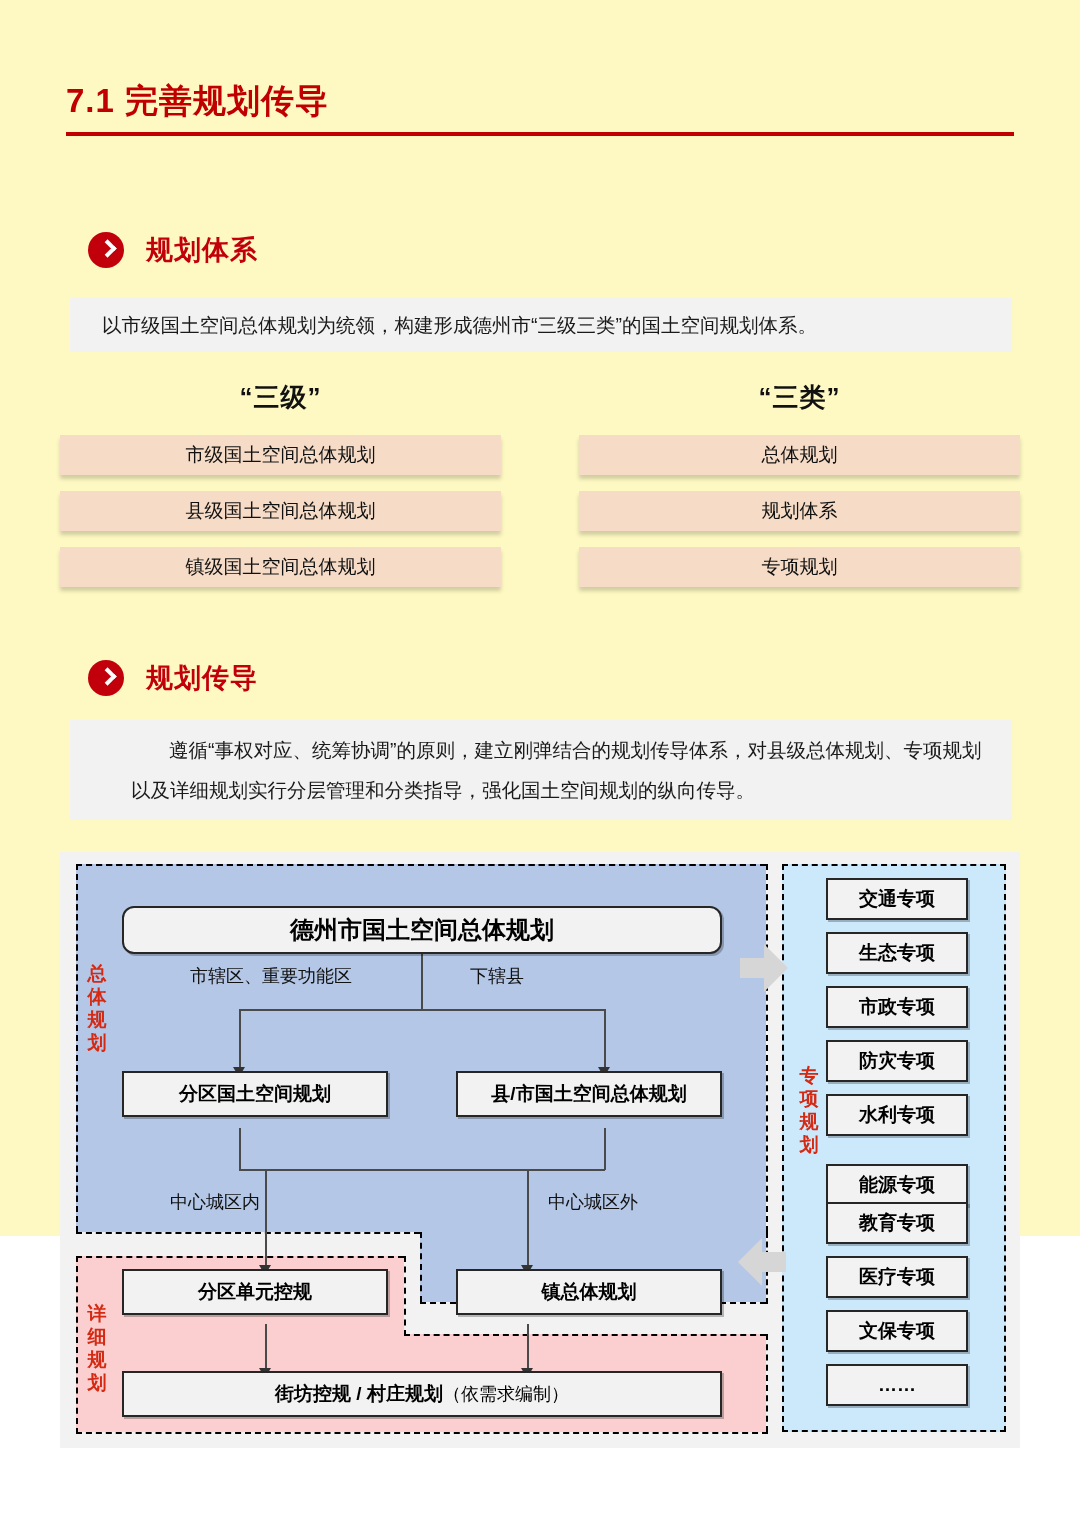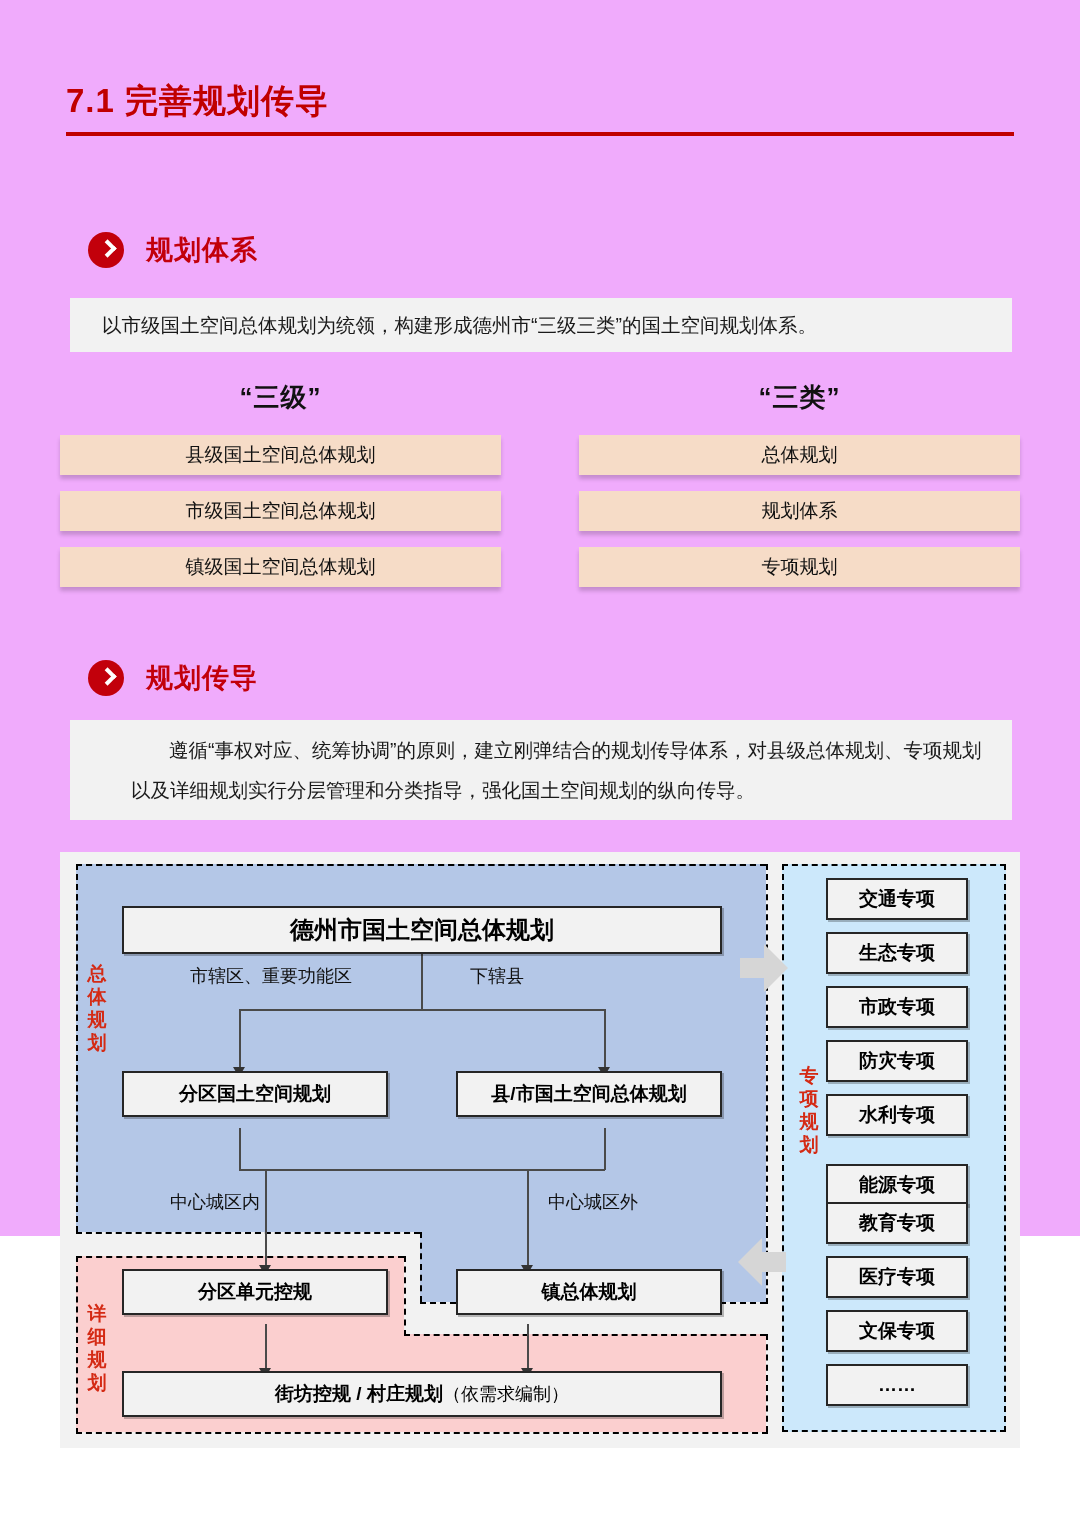--- a/index.html
+++ b/index.html
@@ -3,21 +3,21 @@
 <meta charset="utf-8">
 <style>
   * { box-sizing: border-box; margin: 0; padding: 0; }
   html, body {
     width: 1080px;
     height: 1527px;
     background: #ffffff;
     font-family: "Liberation Sans", "DejaVu Sans", sans-serif;
     overflow: hidden;
   }
-  .page { position: relative; width: 1080px; height: 1236px; background: #f0abfc; }
+  .page { position: relative; width: 1080px; height: 1236px; background: #fef9c3; }
 
   
   .title-block { position: absolute; left: 66px; top: 78px; width: 948px; }
   .title-text {
     font-size: 33px; font-weight: bold; color: #C00000;
     letter-spacing: 1px; line-height: 46px;
   }
   .title-rule {
     margin-top: 8px; height: 4px; background: #C00000; width: 948px;
   }
@@ -109,22 +109,22 @@
     <div class="sec-title">规划体系</div>
   </div>
 
   <div class="note" style="left:70px; top:298px; width:942px; height:54px; display:flex; align-items:center; padding:0 32px;">
     <p>以市级国土空间总体规划为统领，构建形成德州市“三级三类”的国土空间规划体系。</p>
   </div>
 
   <div class="cols">
     <div class="col">
       <div class="col-title">“三级”</div>
+      <div class="bar">市级国土空间总体规划</div>
       <div class="bar">县级国土空间总体规划</div>
-      <div class="bar">市级国土空间总体规划</div>
       <div class="bar">镇级国土空间总体规划</div>
     </div>
     <div class="col">
       <div class="col-title">“三类”</div>
       <div class="bar">总体规划</div>
       <div class="bar">规划体系</div>
       <div class="bar">专项规划</div>
     </div>
   </div>
 
@@ -211,21 +211,21 @@
     <div class="arrowhead" style="left:199px; top:516px;"></div>
 
     <div class="line vline" style="left:467px; top:472px; height:48px;"></div>
     <div class="arrowhead" style="left:461px; top:516px;"></div>
 
     <div class="edge-label" style="left:130px; top:112px;">市辖区、重要功能区</div>
     <div class="edge-label" style="left:410px; top:112px;">下辖县</div>
     <div class="edge-label" style="left:110px; top:338px;">中心城区内</div>
     <div class="edge-label" style="left:488px; top:338px;">中心城区外</div>
 
-    <div class="dbox big" style="left:62px; top:54px; width:600px; height:48px;">德州市国土空间总体规划</div>
+    <div class="dbox big" style="left:62px; top:54px; width:600px; height:48px;border-radius:12px;">德州市国土空间总体规划</div>
 
     <div class="dbox" style="left:62px; top:219px; width:266px; height:46px;">分区国土空间规划</div>
 
     <div class="dbox" style="left:396px; top:219px; width:266px; height:46px;">县/市国土空间总体规划</div>
 
     <div class="dbox" style="left:62px; top:417px; width:266px; height:46px;">分区单元控规</div>
 
     <div class="dbox" style="left:62px; top:519px; width:600px; height:46px;">
       <span>街坊控规 / 村庄规划</span>
         <span class="light">（依需求编制）</span>

